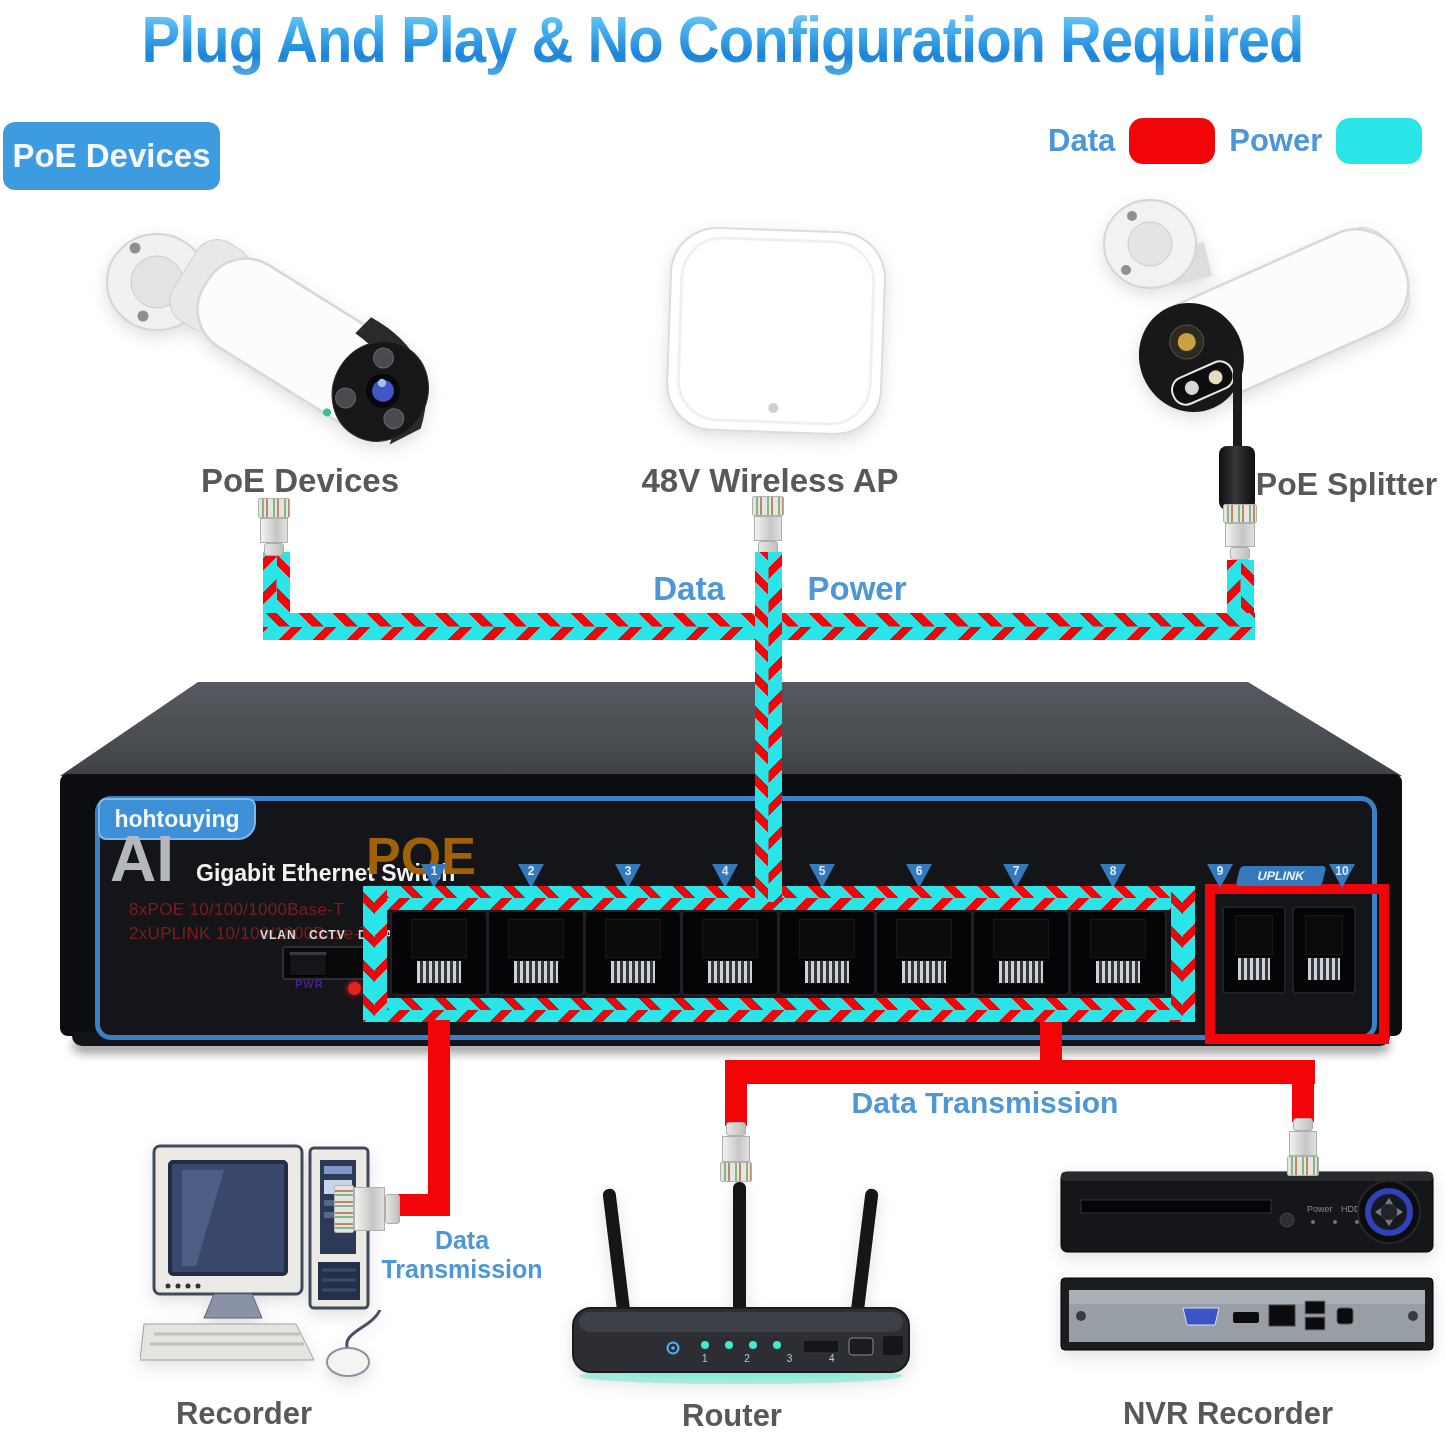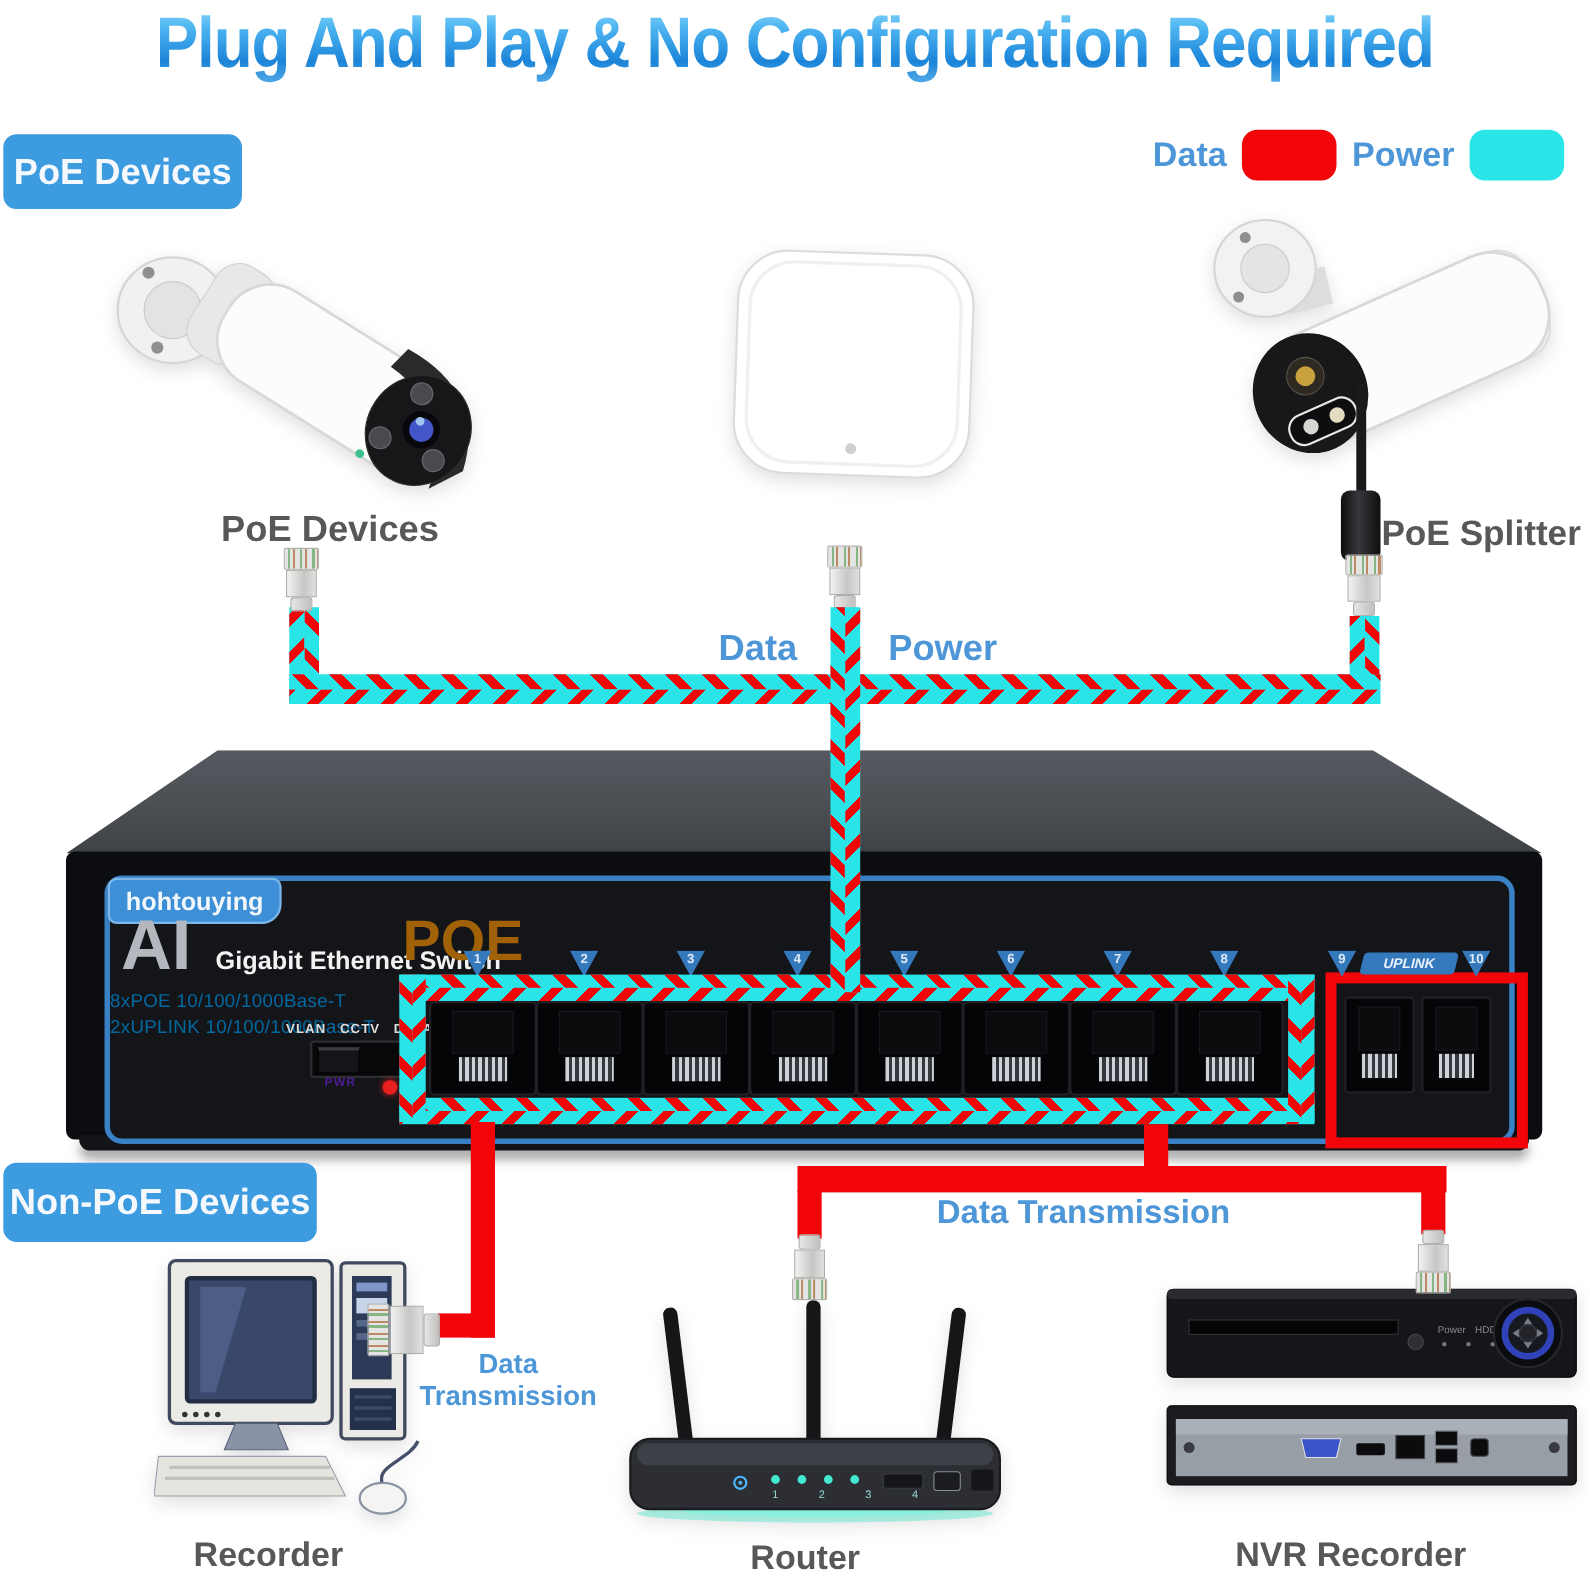--- a/index.html
+++ b/index.html
@@ -61,21 +61,21 @@
   .sw-base  { position:absolute; left:12px; top:352px; width:1318px; height:14px;
               background:#131417; border-radius:0 0 10px 10px; box-shadow:0 8px 10px rgba(0,0,0,.35); }
   .sw-frame { position:absolute; left:35px; top:116px; width:1272px; height:234px;
               border:5px solid #3a80c5; border-radius:16px; background:#141519; }
   .sw-brand { position:absolute; left:38px; top:118px; width:154px; height:38px; background:#3d8fd8;
               border:2px solid #7db8e8; border-radius:8px 8px 18px 8px; color:#f2f7fb;
               font-size:23px; font-weight:bold; display:flex; align-items:center; justify-content:center; }
   .sw-ai  { position:absolute; left:50px;  top:142px; font-size:64px; font-weight:bold; color:#b4b8be; }
   .sw-mid { position:absolute; left:136px; top:180px; font-size:23px; font-weight:bold; color:#f2f2f2; }
   .sw-poe { position:absolute; left:306px; top:146px; font-size:52px; font-weight:bold; color:#a16207; }
-  .sw-spec { position:absolute; left:40px; font-size:17px; color:#0369a1; letter-spacing:.3px; }
+  .sw-spec { position:absolute; left:69px; font-size:17px; color:#7f1d1d; letter-spacing:.3px; }
   .sw-dip-label { position:absolute; left:200px; top:248px; font-size:12px; color:#dcdcdc;
                   font-weight:bold; letter-spacing:1px; word-spacing:8px; }
   .sw-dip { position:absolute; left:222px; top:266px; width:86px; height:30px; background:#08080a;
             border:2px solid #2e2f33; border-radius:3px; }
   .sw-dip .knob { position:absolute; left:5px; top:4px; width:36px; height:20px; background:#141518;
             border:1px solid #000; border-top:3px solid #3a3b40; }
   .sw-pwr { position:absolute; left:235px; top:298px; font-size:11px; font-weight:bold; color:#4c1d95; letter-spacing:1px; }
   .sw-led { position:absolute; left:288px; top:302px; width:13px; height:13px; border-radius:50%;
             background:#e82020; box-shadow:0 0 6px #e82020; }
   .tri { position:absolute; top:184px; width:26px; height:24px;
@@ -115,21 +115,20 @@
                    background:linear-gradient(90deg,#0e0e10,#38383c 45%,#0e0e10); border-radius:8px; }
 </style>
 </head>
 <body>
 
 <div id="stage">
 
   <div class="title">Plug And Play &amp; No Configuration Required</div>
 
   <div class="badge" style="left:3px; top:122px; width:217px; height:68px; font-size:33px;">PoE Devices</div>
-  <div class="badge" style="left:3px; top:1057px; width:285px; height:72px; font-size:33px;">Non-PoE Devices</div>
 
   <div class="legend">
     <span class="lab">Data</span>
     <span class="pill" style="background:#f20509;"></span>
     <span class="lab">Power</span>
     <span class="pill" style="background:#29e5e8;"></span>
   </div>
 
   <svg class="devsvg" style="left:95px; top:212px; width:365px; height:255px;" viewBox="0 0 365 255">
     <polygon points="78,52 122,78 100,112 60,86" fill="#d8d8d6"></polygon>
@@ -172,20 +171,21 @@
       <ellipse cx="94" cy="130" rx="52" ry="55" fill="#18181a"></ellipse>
       <circle cx="96" cy="114" r="17" fill="#2e2a22" stroke="#56524a"></circle>
       <circle cx="96" cy="114" r="9" fill="#c9a23f"></circle>
       <rect x="62" y="144" width="64" height="28" rx="13" fill="#0e0e10" stroke="#e8e8e6" stroke-width="2"></rect>
       <circle cx="82" cy="158" r="7" fill="#d8d8d2"></circle>
       <circle cx="108" cy="158" r="7" fill="#e4dcc0"></circle>
     </g>
   </svg>
 
   <div class="dev-label" style="left:150px; top:462px; width:300px; font-size:33px;">PoE Devices</div>
+  <div class="dev-label" style="left:620px; top:462px; width:300px; font-size:33px;">48V Wireless AP</div>
   <div class="dev-label" style="left:1248px; top:454px; width:197px; font-size:32px;margin-top:12px;">PoE Splitter</div>
 
   <div class="splitter-stem"></div>
   <div class="splitter-body"></div>
 
   <div class="rj45" style="left:259px; top:498px; width:30px; height:58px;">
     <div class="tip"></div>
       <div class="bod"></div>
       <div class="boot"></div>
   </div>

